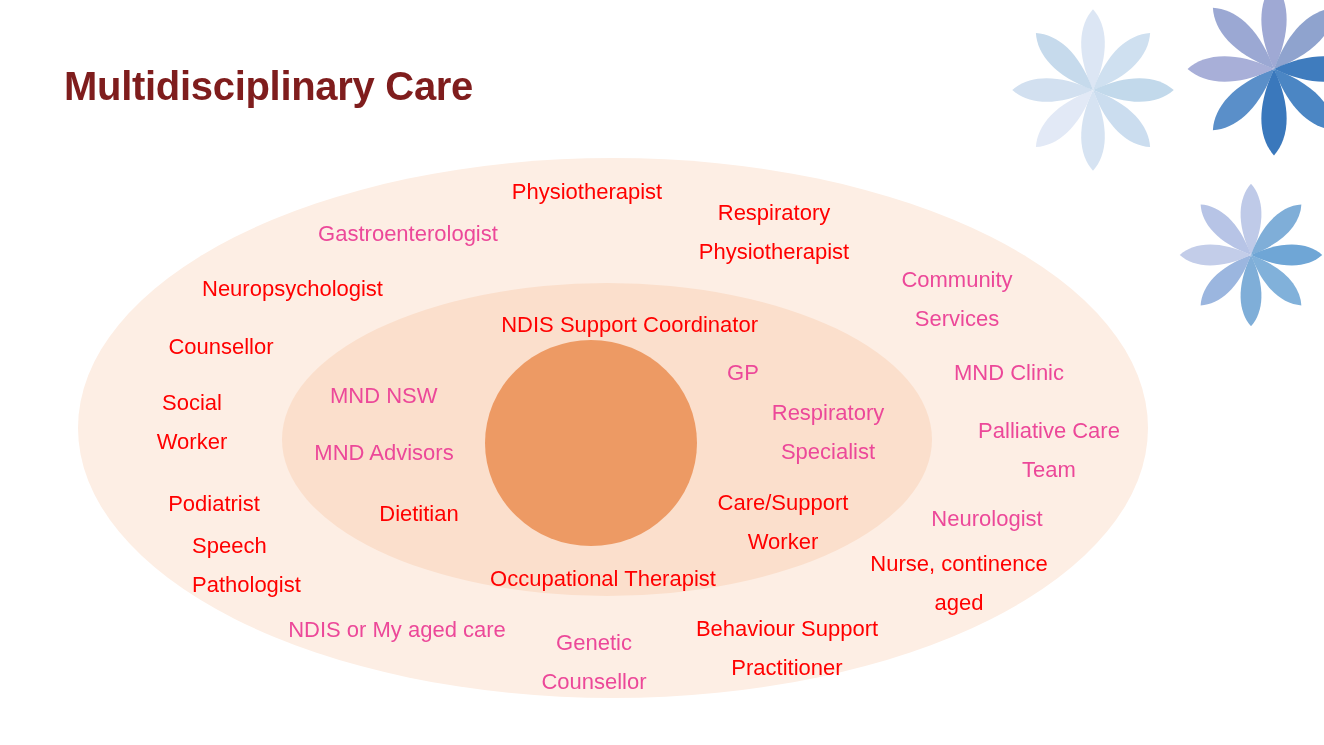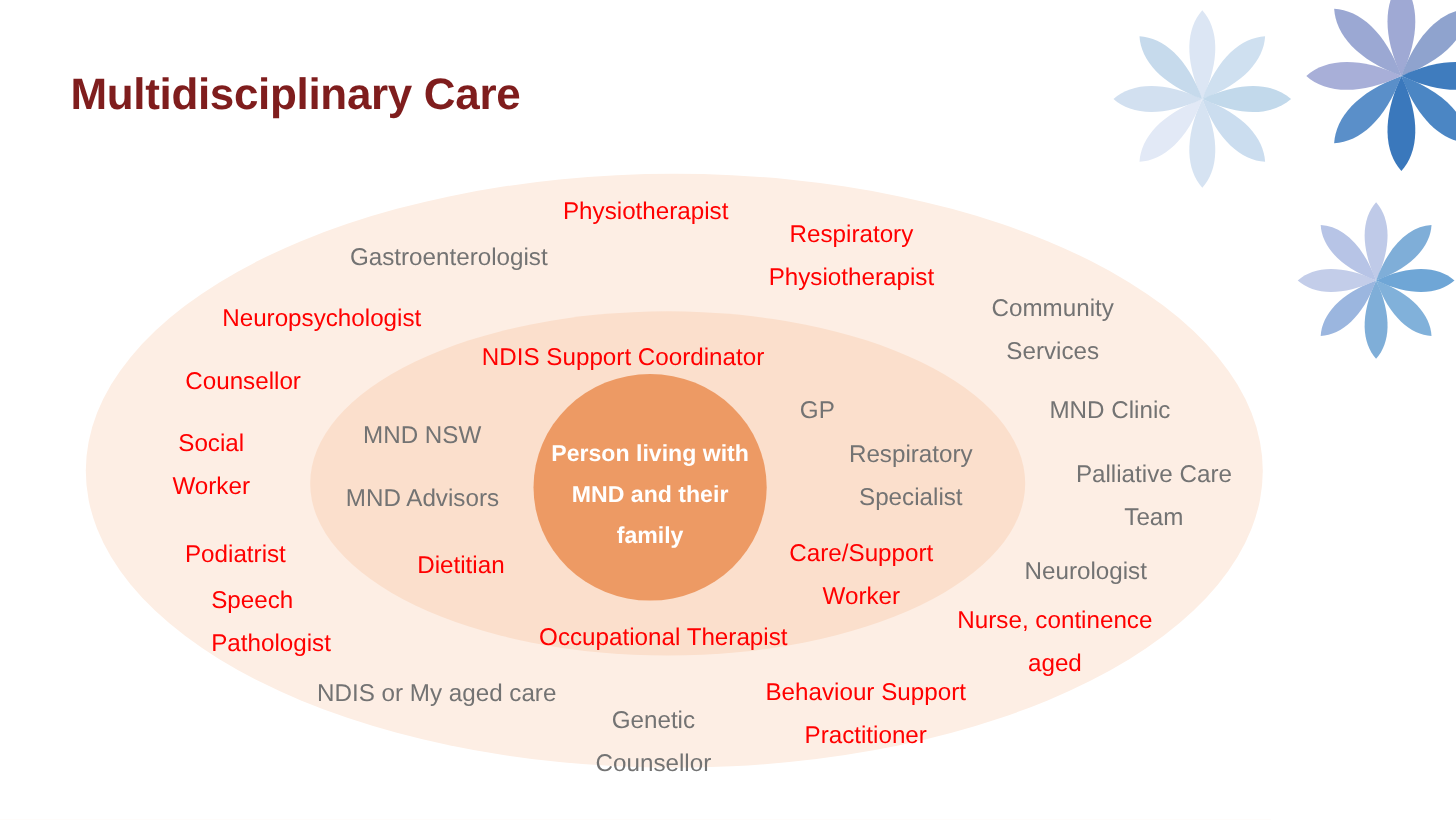--- a/index.html
+++ b/index.html
@@ -71,54 +71,51 @@
 
   
   .role {
     position: absolute;
     font-size: 22px;
     line-height: 1.75;
     white-space: pre-line;
     text-align: center;
   }
   .role.red  { color: #FF0000; }
-  .role.blue { color: #737373; }
+  .role.blue { color: #ec4899; }
 
   
   .flower {
     position: absolute;
   }
   .flower svg { display: block; }
 </style>
 </head>
 <body>
 
 <div id="slide">
 
   <div id="slide-title">Multidisciplinary Care</div>
 
   <div class="ellipse" id="outer-ellipse"></div>
 
   <div class="ellipse" id="middle-ellipse"></div>
 
   <div class="ellipse" id="inner-circle"></div>
 
-  <div id="inner-circle-label">Person living
-with MND and
-their family</div>
 
   <div id="roles-layer">
       <div class="role red" style="left: 492px; top: 173px; width: 190px; text-align: center;">Physiotherapist</div>
       <div class="role blue" style="left: 296px; top: 215px; width: 224px; text-align: center;">Gastroenterologist</div>
       <div class="role red" style="left: 678px; top: 194px; width: 192px; text-align: center;">Respiratory
 Physiotherapist</div>
       <div class="role red" style="left: 202px; top: 270px; width: 228px; text-align: left;">Neuropsychologist</div>
       <div class="role blue" style="left: 878px; top: 261px; width: 158px; text-align: center;">Community
 Services</div>
-      <div class="role red" style="left: 438px; top: 306px; width: 320px; text-align: left;">NDIS Support Coordinator</div>
+      <div class="role red" style="left: 438px; top: 306px; width: 320px; text-align: right;">NDIS Support Coordinator</div>
       <div class="role red" style="left: 154px; top: 328px; width: 134px; text-align: center;">Counsellor</div>
       <div class="role blue" style="left: 716px; top: 354px; width: 54px; text-align: center;">GP</div>
       <div class="role blue" style="left: 938px; top: 354px; width: 142px; text-align: center;">MND Clinic</div>
       <div class="role blue" style="left: 330px; top: 377px; width: 136px; text-align: left;">MND NSW</div>
       <div class="role red" style="left: 146px; top: 384px; width: 92px; text-align: center;">Social
 Worker</div>
       <div class="role blue" style="left: 754px; top: 394px; width: 148px; text-align: center;">Respiratory
 Specialist</div>
       <div class="role blue" style="left: 958px; top: 412px; width: 182px; text-align: center;">Palliative Care
 Team</div>
@@ -129,21 +126,21 @@
 Worker</div>
       <div class="role blue" style="left: 918px; top: 500px; width: 138px; text-align: center;">Neurologist</div>
       <div class="role red" style="left: 192px; top: 527px; width: 148px; text-align: left;">Speech
 Pathologist</div>
       <div class="role red" style="left: 846px; top: 545px; width: 226px; text-align: center;">Nurse, continence
 aged</div>
       <div class="role red" style="left: 460px; top: 560px; width: 286px; text-align: center;">Occupational Therapist</div>
       <div class="role red" style="left: 672px; top: 610px; width: 230px; text-align: center;">Behaviour Support
 Practitioner</div>
       <div class="role blue" style="left: 262px; top: 611px; width: 270px; text-align: center;">NDIS or My aged care</div>
-      <div class="role blue" style="left: 524px; top: 624px; width: 140px; text-align: center; margin-top: 12px;">Genetic
+      <div class="role blue" style="left: 524px; top: 624px; width: 140px; text-align: center;">Genetic
 Counsellor</div>
     </div>
 
   <div id="flowers-layer">
       <div class="flower" style="left: 1008px; top: 5px;">
         <svg width="170" height="170" viewBox="0 0 170 170">
           <path d="M 85 85 C 68 48.6625 70.55 20.39999999999999 85 4.25 C 99.45 20.39999999999999 102 48.6625 85 85 Z" fill="#DCE6F4" transform="rotate(0 85 85)"></path>
           <path d="M 85 85 C 68 48.6625 70.55 20.39999999999999 85 4.25 C 99.45 20.39999999999999 102 48.6625 85 85 Z" fill="#CFE0F0" transform="rotate(45 85 85)"></path>
           <path d="M 85 85 C 68 48.6625 70.55 20.39999999999999 85 4.25 C 99.45 20.39999999999999 102 48.6625 85 85 Z" fill="#C2D9EB" transform="rotate(90 85 85)"></path>
           <path d="M 85 85 C 68 48.6625 70.55 20.39999999999999 85 4.25 C 99.45 20.39999999999999 102 48.6625 85 85 Z" fill="#CBDDEF" transform="rotate(135 85 85)"></path>

